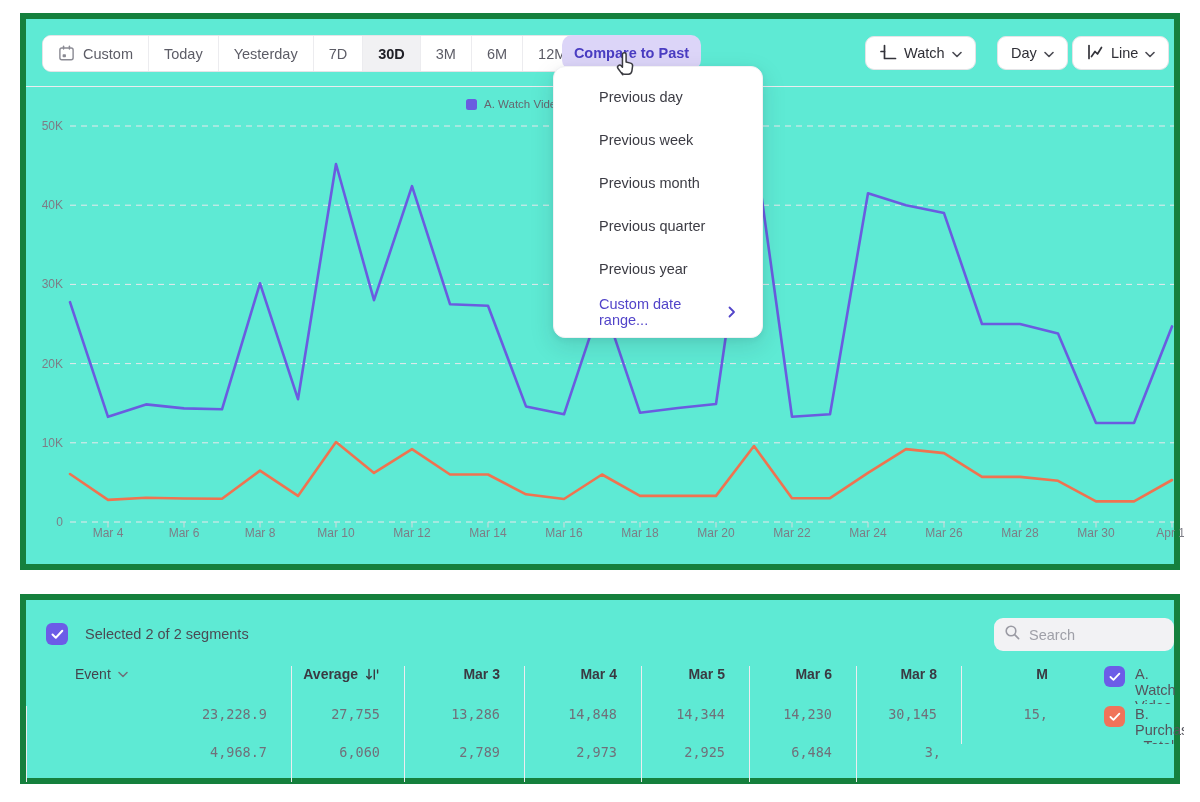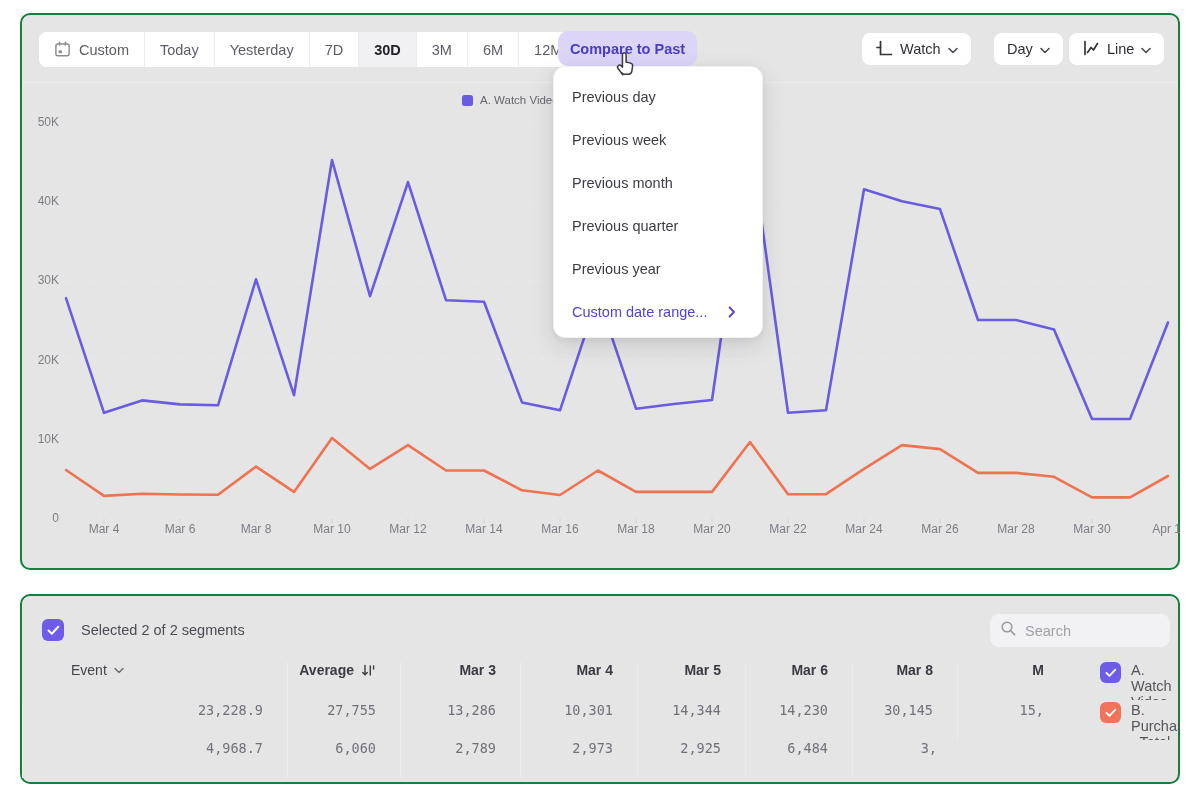--- a/index.html
+++ b/index.html
@@ -1,17 +1,17 @@
 <!DOCTYPE html>
 <html><head>
 <meta charset="utf-8">
 <style>
   * { margin:0; padding:0; box-sizing:border-box; }
   html,body { width:1200px; height:802px; background:#fff; font-family:"Liberation Sans",sans-serif; position:relative; overflow:hidden; }
-  .panel { position:absolute; background:#e5e5e5; border:2px solid #15803d; border-radius:10px; }
+  .panel { position:absolute; background:#5eead4; border:6px solid #15803d; border-radius:0; }
   #chart-panel { left:20px; top:13px; width:1160px; height:557px; }
   #segments-panel { left:20px; top:594px; width:1160px; height:190px; }
 
   
   .range-group { position:absolute; left:16px; top:16px; height:37px; display:flex; border:1px solid #e4e4e7; border-radius:9px; overflow:hidden; background:#fff; }
   .range-btn { display:flex; align-items:center; gap:8px; padding:0 15px; background:#fff; border:none; border-right:1px solid #ececef; font-family:inherit; font-size:14.5px; color:#5c5c66; cursor:pointer; }
   .range-btn:last-child { border-right:none; }
   .range-btn.sel { background:#f1f1f3; color:#202027; font-weight:bold; }
   .compare-btn { position:absolute; left:536px; top:16px; width:139px; height:35px; border:none; border-radius:10px; background:#dcd5f8; color:#4a3dc2; font-family:inherit; font-size:14.5px; font-weight:bold; cursor:pointer; }
   .tool-right-btn { position:absolute; top:17px; height:34px; display:flex; align-items:center; gap:7px; padding:0 13px; background:#fff; border:1px solid #e4e4e7; border-radius:9px; font-family:inherit; font-size:14.5px; font-weight:500; color:#2f2f36; cursor:pointer; }
@@ -21,21 +21,21 @@
   
   .legend { position:absolute; left:440px; top:79px; display:flex; gap:20px; align-items:center; }
   .legend-item { display:flex; align-items:center; gap:7px; font-size:11.5px; color:#66666f; }
   .legend-swatch { width:11px; height:11px; border-radius:2.5px; }
 
   
   #chart-svg { position:absolute; left:0; top:68px; }
 
   
   .menu { position:absolute; left:553px; top:66px; width:210px; height:272px; background:#fff; border:1px solid #f1f1f3; border-radius:12px; box-shadow:0 8px 24px rgba(30,30,50,.13), 0 2px 6px rgba(30,30,50,.06); padding-top:8px; z-index:20; }
-  .menu-item { height:43px; display:flex; align-items:center; padding:0 18px; font-size:14.5px; color:#3c3c44; cursor:pointer; }
+  .menu-item { height:43px; display:flex; align-items:center; padding:0 18px; font-size:14.5px; color:#3c3c44; cursor:pointer;margin-left:27px; }
   .menu-item.custom { color:#5244c9; }
   .menu-item .grow { flex:1; }
 
   .cursor-hand { position:absolute; left:613px; top:49px; z-index:30; }
 
   
   .seg-check { position:absolute; left:20px; top:23px; width:22px; height:22px; border-radius:6px; display:flex; align-items:center; justify-content:center; cursor:pointer; }
   .seg-selected-label { position:absolute; left:52px; top:26px; font-size:14.5px; color:#4b4b54;margin-left:7px; }
   .search-box { position:absolute; left:968px; top:18px; width:180px; height:33px; background:#f2f2f4; border-radius:9px; display:flex; align-items:center; padding:0 10px; gap:8px; }
   .search-box input { border:none; background:transparent; outline:none; font-family:inherit; font-size:14.5px; color:#3c3c44; width:130px; }
@@ -294,21 +294,21 @@
       <div class="cell rowh">
         <span class="num">23,228.9</span>
       </div>
       <div class="cell rowh">
         <span class="num">27,755</span>
       </div>
       <div class="cell rowh">
         <span class="num">13,286</span>
       </div>
       <div class="cell rowh">
-        <span class="num">10,301</span>
+        <span class="num">14,848</span>
       </div>
       <div class="cell rowh">
         <span class="num">14,344</span>
       </div>
       <div class="cell rowh">
         <span class="num">14,230</span>
       </div>
       <div class="cell rowh">
         <span class="num">30,145</span>
       </div>

